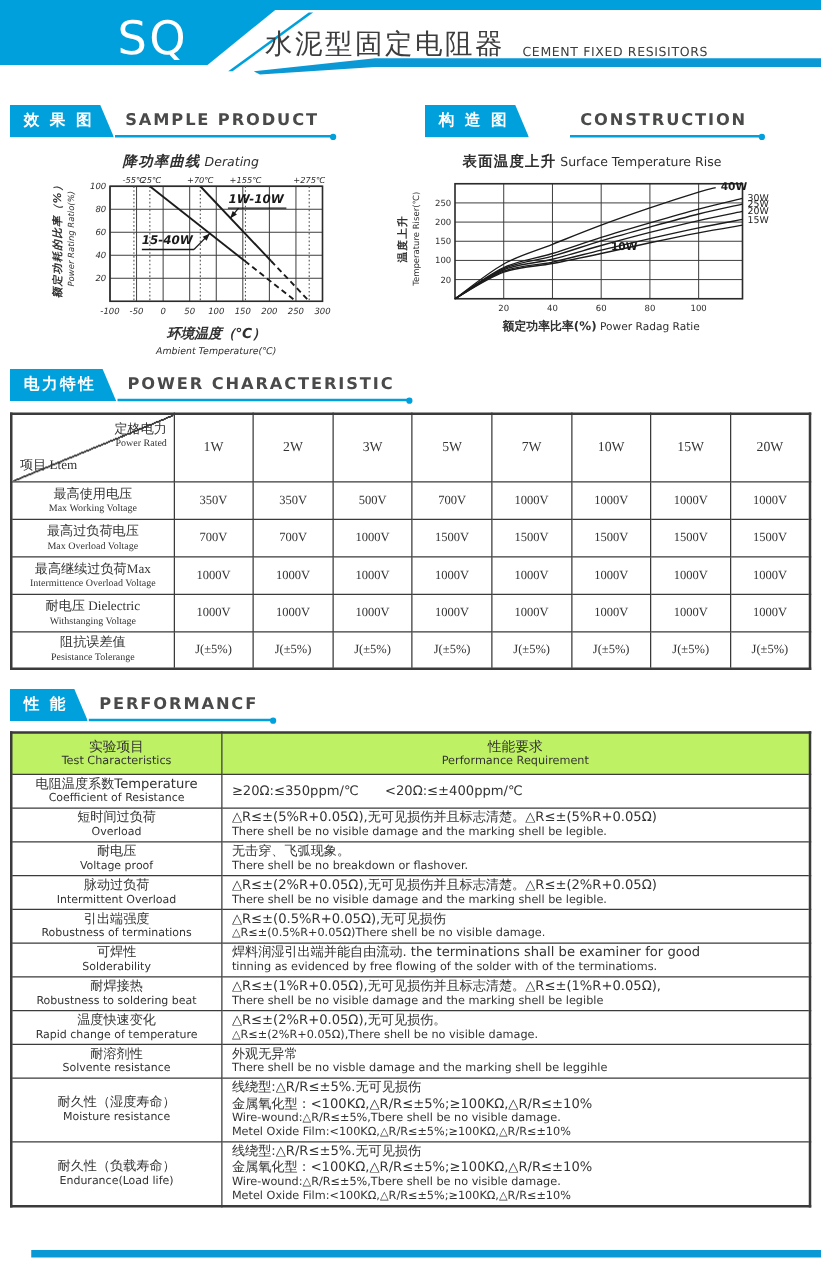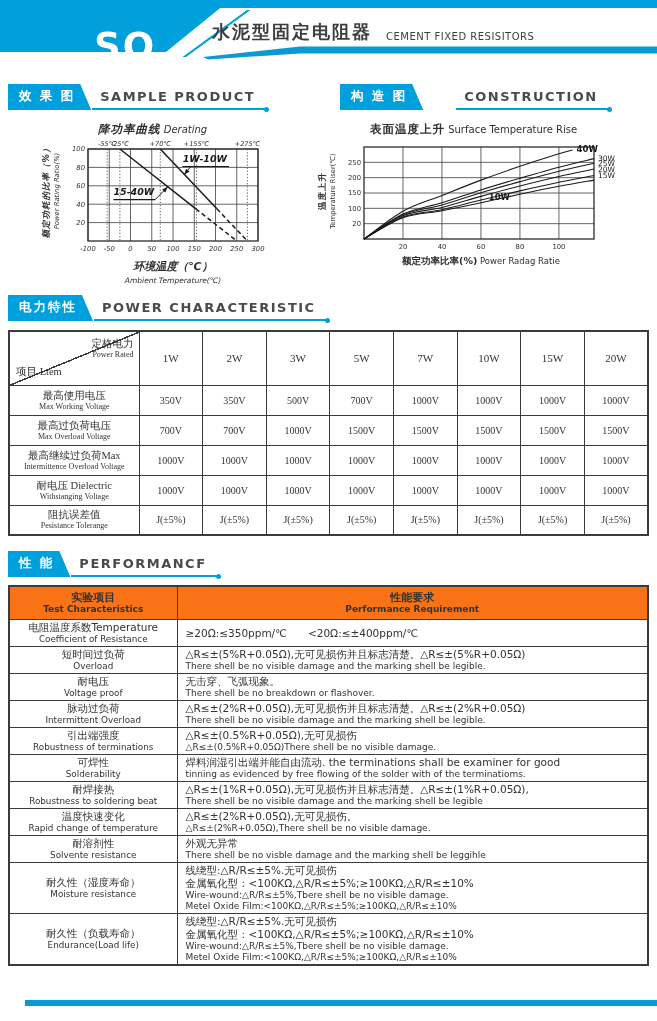--- a/index.html
+++ b/index.html
@@ -1,23 +1,23 @@
 <!DOCTYPE html>
 <html><head>
 <meta charset="utf-8">
 <style>
   html,body{margin:0;padding:0;background:#e8e8e8;}
   .page{position:relative;width:657px;height:1021px;background:#ffffff;overflow:hidden;
         font-family:"DejaVu Sans","Liberation Sans",sans-serif;color:#333;}
   
   .hdr{position:absolute;left:0;top:0;width:657px;height:64px;}
   .hdr svg{position:absolute;left:0;top:0;}
-  .hdr-logo{position:absolute;left:94px;top:25px;font-size:37px;font-weight:bold;color:#ffffff;letter-spacing:2px;}
+  .hdr-logo{position:absolute;left:94px;top:9px;font-size:37px;font-weight:normal;color:#ffffff;letter-spacing:2px;}
   .hdr-title{position:absolute;left:212px;top:20px;display:flex;align-items:flex-end;white-space:nowrap;}
-  .hdr-zh{font-size:18px;font-weight:bold;color:#3d3d3d;letter-spacing:2px;}
+  .hdr-zh{font-size:22px;font-weight:normal;color:#3d3d3d;letter-spacing:2px;}
   .hdr-en{font-size:10px;color:#3d3d3d;margin-left:14px;margin-bottom:2px;letter-spacing:0.5px;}
   
   .sec{position:absolute;display:flex;align-items:flex-end;}
   .sec-badge{background:#00a0dc;color:#fff;font-size:12.5px;font-weight:bold;letter-spacing:2px;
              padding:4px 16px 5px 11px;clip-path:polygon(0 0,calc(100% - 11px) 0,100% 100%,0 100%);}
   .sec-en{position:relative;margin-left:1px;padding:2px 12px 4px 8px;border-bottom:2px solid #00a0dc;
           font-size:13px;font-weight:bold;color:#4a4a4a;letter-spacing:1.5px;white-space:nowrap;}
   .sec-dot{position:absolute;right:-2px;bottom:-4px;width:5px;height:5px;border-radius:50%;background:#00a0dc;}
   
   .chart{position:absolute;}
@@ -47,21 +47,21 @@
   .plabel .le{font-size:8px;line-height:10px;}
   .corner{position:relative;
           background:linear-gradient(to bottom right,transparent 49.4%,#3b3b3b 49.4%,#3b3b3b 50.9%,transparent 50.9%);}
   .corner .ct{position:absolute;top:6px;right:5px;text-align:right;}
   .corner .ct .lz{font-size:10.5px;line-height:12px;}
   .corner .ct .le{font-size:8px;line-height:10px;}
   .corner .cb{position:absolute;bottom:6px;left:6px;font-size:10.5px;}
   
   .xtable{width:641px;table-layout:fixed;border:2px solid #3b3b3b;}
   .xtable th,.xtable td{border:1px solid #3b3b3b;padding:1px 4px;vertical-align:middle;font-weight:normal;}
-  .xtable thead th{background:#f97316;text-align:center;height:30px;font-weight:bold;}
+  .xtable thead th{background:#bef264;text-align:center;height:30px;}
   .xh-zh{font-size:11px;line-height:13px;}
   .xh-en{font-size:9px;line-height:11px;}
   .xlabel{text-align:center;}
   .xlabel .lz{font-size:10.5px;line-height:13px;}
   .xlabel .le{font-size:8.8px;line-height:11px;}
   .xreq{padding-left:8px !important;}
   .xreq div{white-space:pre-wrap;}
   .rq-zh{font-size:10.5px;line-height:13px;}
   .rq-mix{font-size:10.5px;line-height:13px;}
   .rq-en{font-size:9px;line-height:11px;}

